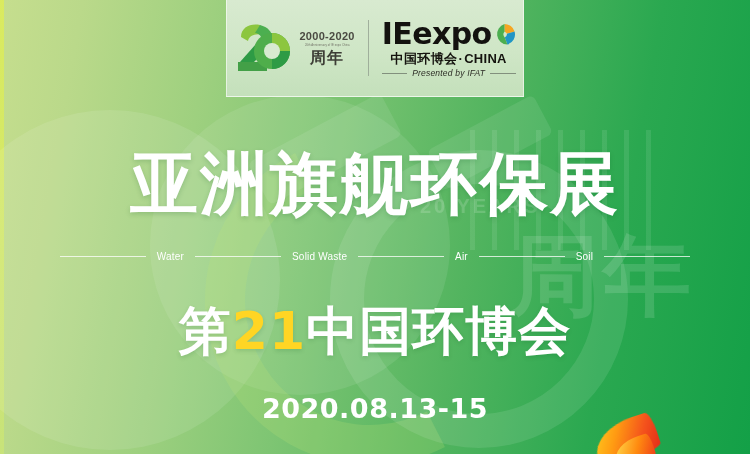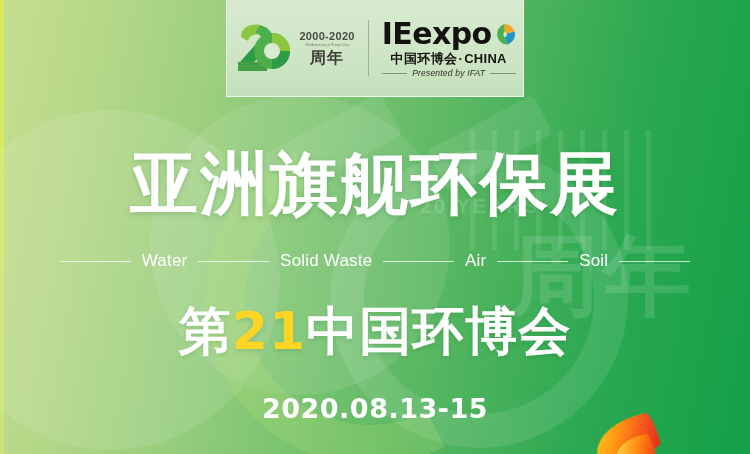--- a/index.html
+++ b/index.html
@@ -141,21 +141,21 @@
     font-family:"DejaVu Sans","Liberation Sans",sans-serif;
     text-shadow:0 2px 5px rgba(0,80,30,.18);
     white-space:nowrap;
   }
   .cats{
     position:absolute;left:60px;right:60px;top:251px;
     display:flex;align-items:center;gap:0;
   }
   .cats .ln{height:1px;background:rgba(255,255,255,.75);flex:1 1 auto;}
   .cats .cat{
-    font-size:17px;color:#ffffff;padding:0 11px;white-space:nowrap;
+    font-size:10px;color:#ffffff;padding:0 11px;white-space:nowrap;
     letter-spacing:.2px;
   }
   .title-sub{
     position:absolute;left:0;right:0;top:305px;text-align:center;
     font-size:52px;line-height:1;font-weight:700;color:#ffffff;
     letter-spacing:1px;white-space:nowrap;
     font-family:"DejaVu Sans","Liberation Sans",sans-serif;
     text-shadow:0 2px 4px rgba(0,80,30,.15);
   }
   .title-sub .num{color:#ffd524;}

